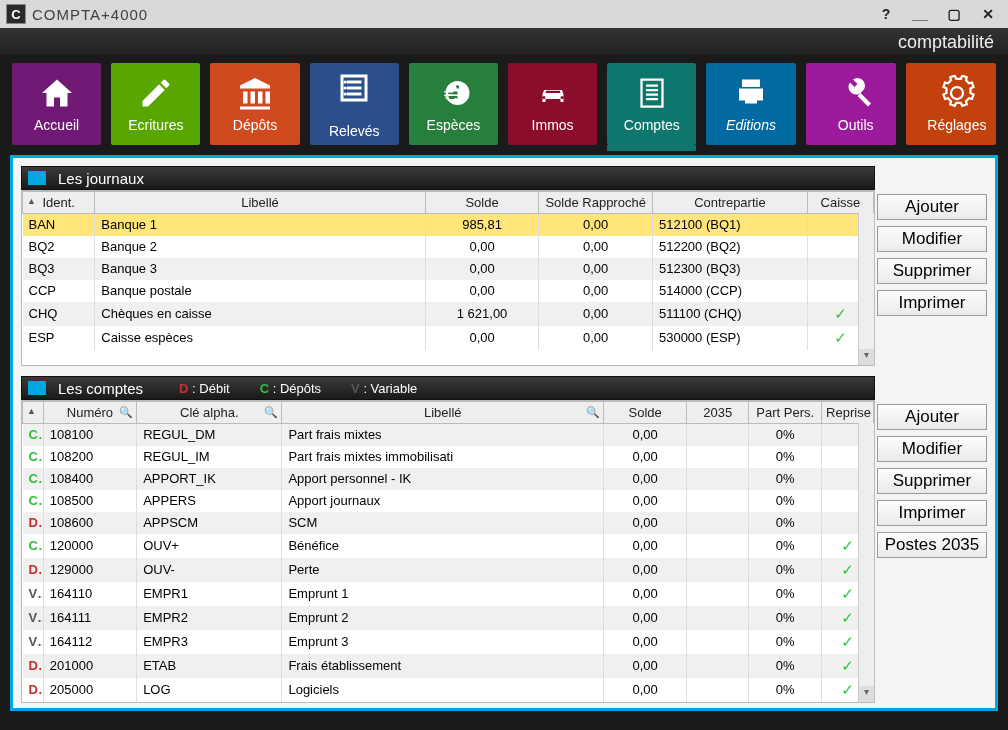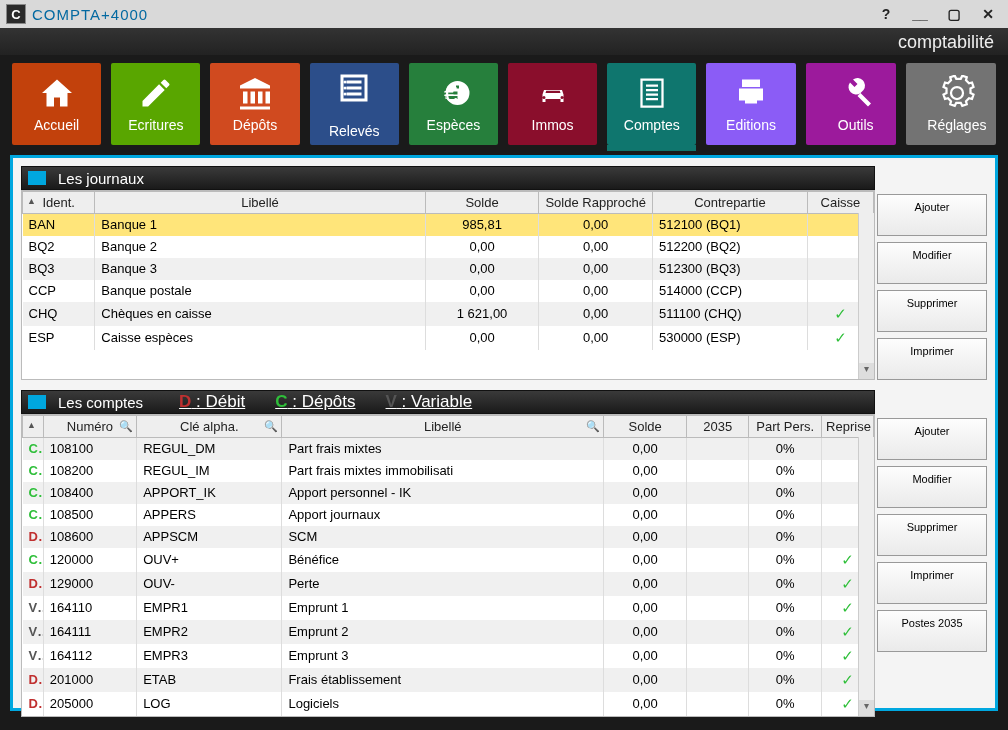--- a/index.html
+++ b/index.html
@@ -1,46 +1,46 @@
 <!DOCTYPE html>
 <html><head>
 <meta charset="utf-8">
 <style>
   * { box-sizing: border-box; margin: 0; padding: 0; font-family: "Segoe UI", Arial, sans-serif; }
   body { background: #1a1a1a; user-select: none; }
   .window { width: 1008px; height: 730px; background: linear-gradient(to bottom, #2a2a2a 0%, #1a1a1a 40px); position: relative; }
   .titlebar { height: 28px; background: #d9d9d9; display: flex; align-items: center; padding: 0 6px; gap: 6px; }
   .app-icon { width: 20px; height: 20px; background: #2a2a2a; color: #fff; display: flex; align-items: center; justify-content: center; font-weight: bold; font-size: 13px; border: 1px solid #888;}
-  .title-text { flex: 1; font-size: 15px; color: #0369a1; letter-spacing: 1px; }
+  .title-text { flex: 1; font-size: 15px; color: #404040; letter-spacing: 1px; }
   .winbtn { width: 28px; text-align: center; font-size: 14px; font-weight: bold; color: #222; cursor: default; }
   .subtitle-bar { text-align: right; padding: 4px 14px 2px; color: #eee; font-size: 18px; background: linear-gradient(to bottom, #333, #222); }
   .toolbar { display: flex; gap: 10px; padding: 8px 12px 0; background: #1a1a1a; }
   .tool { width: 98px; height: 82px; border-radius: 2px; display: flex; flex-direction: column; align-items: center; justify-content: center; color: #fff; font-size: 14px; position: relative; }
   .tool svg { width: 36px; height: 36px; fill: #fff; }
   .tool-label { margin-top: 6px; }
   .tool.active::after { content: ""; position: absolute; bottom: -6px; left: 0; right: 0; height: 6px; background: inherit; }
-  .tool-accueil { background: #c2410c; }
+  .tool-accueil { background: #701a75; }
   .tool-ecritures { background: #59a600; }
   .tool-depots { background: #d04a1f; }
   .tool-releves { background: #2c4e8a; gap: 11px; }
   .tool-especes { background: #267f3c; }
   .tool-immos { background: #8a0e2c; }
   .tool-comptes { background: #0f766e; }
-  .tool-editions { background: #8b5cf6; }
+  .tool-editions { background: #0369a1; font-style: italic; }
   .tool-outils { background: #9c1a9c; padding-left: 10px; }
-  .tool-reglages { background: #737373; padding-left: 12px; }
+  .tool-reglages { background: #c2410c; padding-left: 12px; }
 
   .content { margin: 10px; border: 3px solid #00a7df; background: #f4f4f4; padding: 8px; height: 556px; display: flex; flex-direction: column; gap: 10px; }
   .panel-row { display: flex; gap: 2px; }
   .panel-main { flex: 1; display: flex; flex-direction: column; }
   .panel-side { width: 110px; display: flex; flex-direction: column; gap: 6px; padding-top: 28px; }
   .panel-header { background: linear-gradient(to bottom, #3a3a3a, #1a1a1a); color: #fff; font-size: 15px; display: flex; align-items: center; height: 24px; border: 1px solid #111; }
   .hdr-square { width: 18px; height: 14px; background: #00a7df; margin: 0 6px; }
   .hdr-title { padding: 0 6px; }
-  .hdr-legend { margin-left: 30px; font-size: 17px; display: flex; gap: 30px; text-decoration: underline; }
+  .hdr-legend { margin-left: 30px; font-size: 13px; display: flex; gap: 30px; }
   .leg-c { color: #2fbf3a; font-weight: bold; }
   .leg-d { color: #c03030; font-weight: bold; }
   .leg-v { color: #555; font-weight: bold; }
 
   .grid { background: #fff; border: 1px solid #bbb; flex: 1; overflow: hidden; position: relative; }
   .grid table { width: 100%; border-collapse: collapse; font-size: 13px; table-layout: fixed; }
   .grid th { background: #eee; border: 1px solid #bbb; padding: 3px 4px; font-weight: normal; color: #222; height: 22px; position: relative; }
   .grid td { border-right: 1px solid #ddd; padding: 3px 6px; height: 22px; white-space: nowrap; overflow: hidden; text-overflow: ellipsis; }
   .grid tr:nth-child(odd) td { background: #f0f0f0; }
   .grid tr:nth-child(even) td { background: #fff; }
@@ -49,21 +49,21 @@
   .ctr { text-align: center; }
   .cls-C { color: #2fbf3a; font-weight: bold; }
   .cls-D { color: #c03030; font-weight: bold; }
   .cls-V { color: #555; font-weight: bold; }
   .check { color: #2fbf3a; font-size: 15px; }
   .sort-ind { position: absolute; left: 4px; top: 4px; font-size: 9px; color: #555; }
   .mag { position: absolute; right: 3px; top: 4px; font-size: 11px; color: #555; }
   .scroll { position: absolute; right: 0; top: 22px; bottom: 0; width: 16px; background: #eee; border-left: 1px solid #ccc; display: flex; flex-direction: column; justify-content: flex-end; }
   .scroll-dn { height: 16px; text-align: center; font-size: 10px; color: #666; background: #ddd; }
 
-  .btn { background: linear-gradient(to bottom, #fdfdfd, #eaeaea); border: 1px solid #999; height: 42px; font-size: 11px; text-align: center; line-height: 24px; }
+  .btn { background: linear-gradient(to bottom, #fdfdfd, #eaeaea); border: 1px solid #999; height: 26px; font-size: 17px; text-align: center; line-height: 24px; }
 
   
   .jrn col.c1 { width: 70px; }
   .jrn col.c2 { width: 320px; }
   .jrn col.c3 { width: 110px; }
   .jrn col.c4 { width: 110px; }
   .jrn col.c5 { width: 150px; }
   .jrn col.c6 { width: 64px; }
   
   .cpt col.c0 { width: 20px; }

